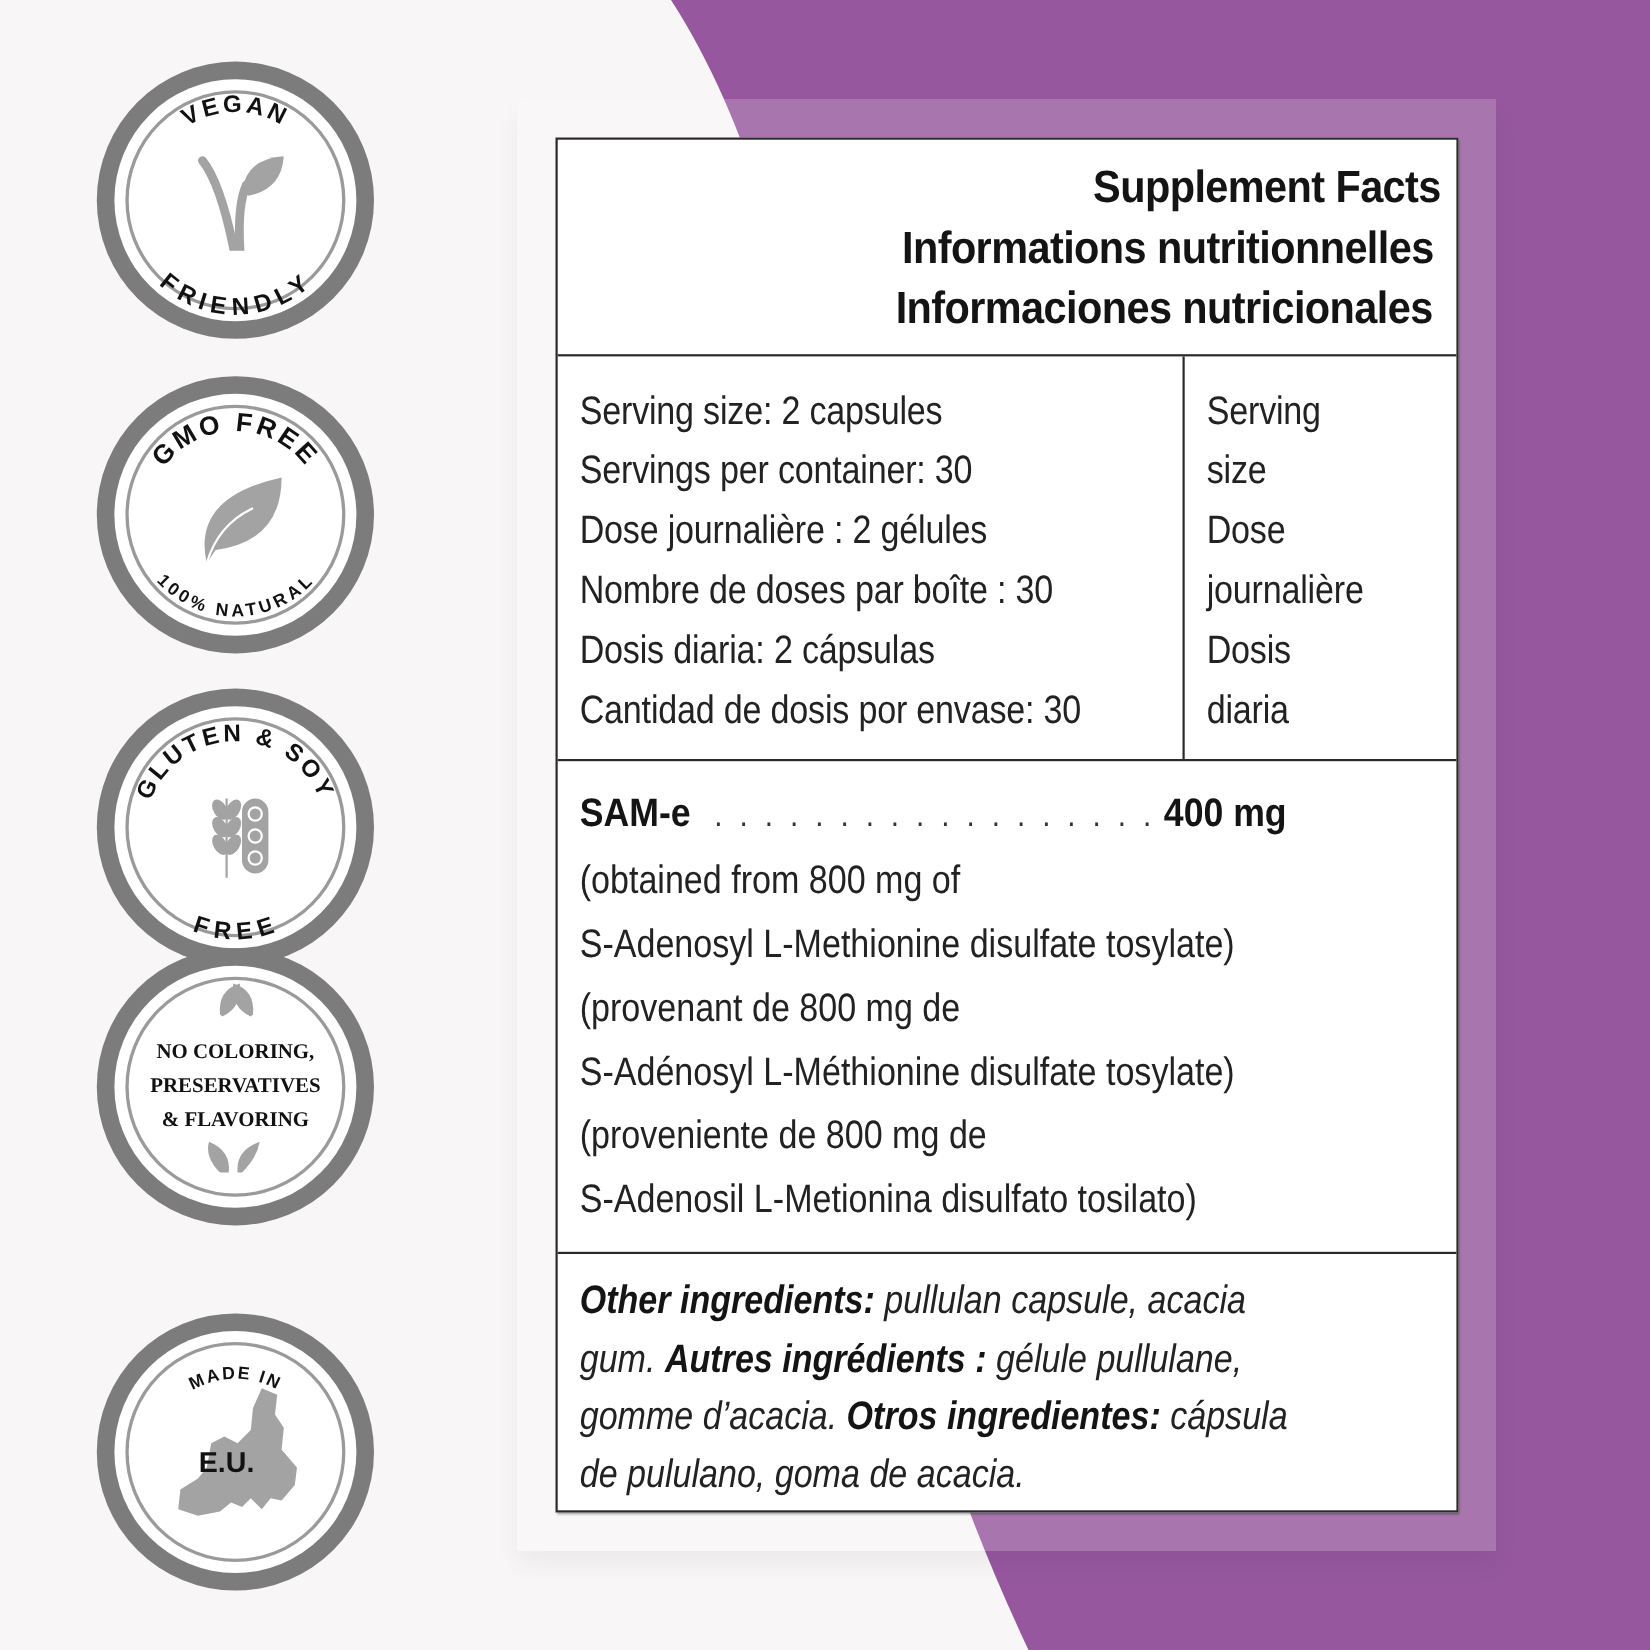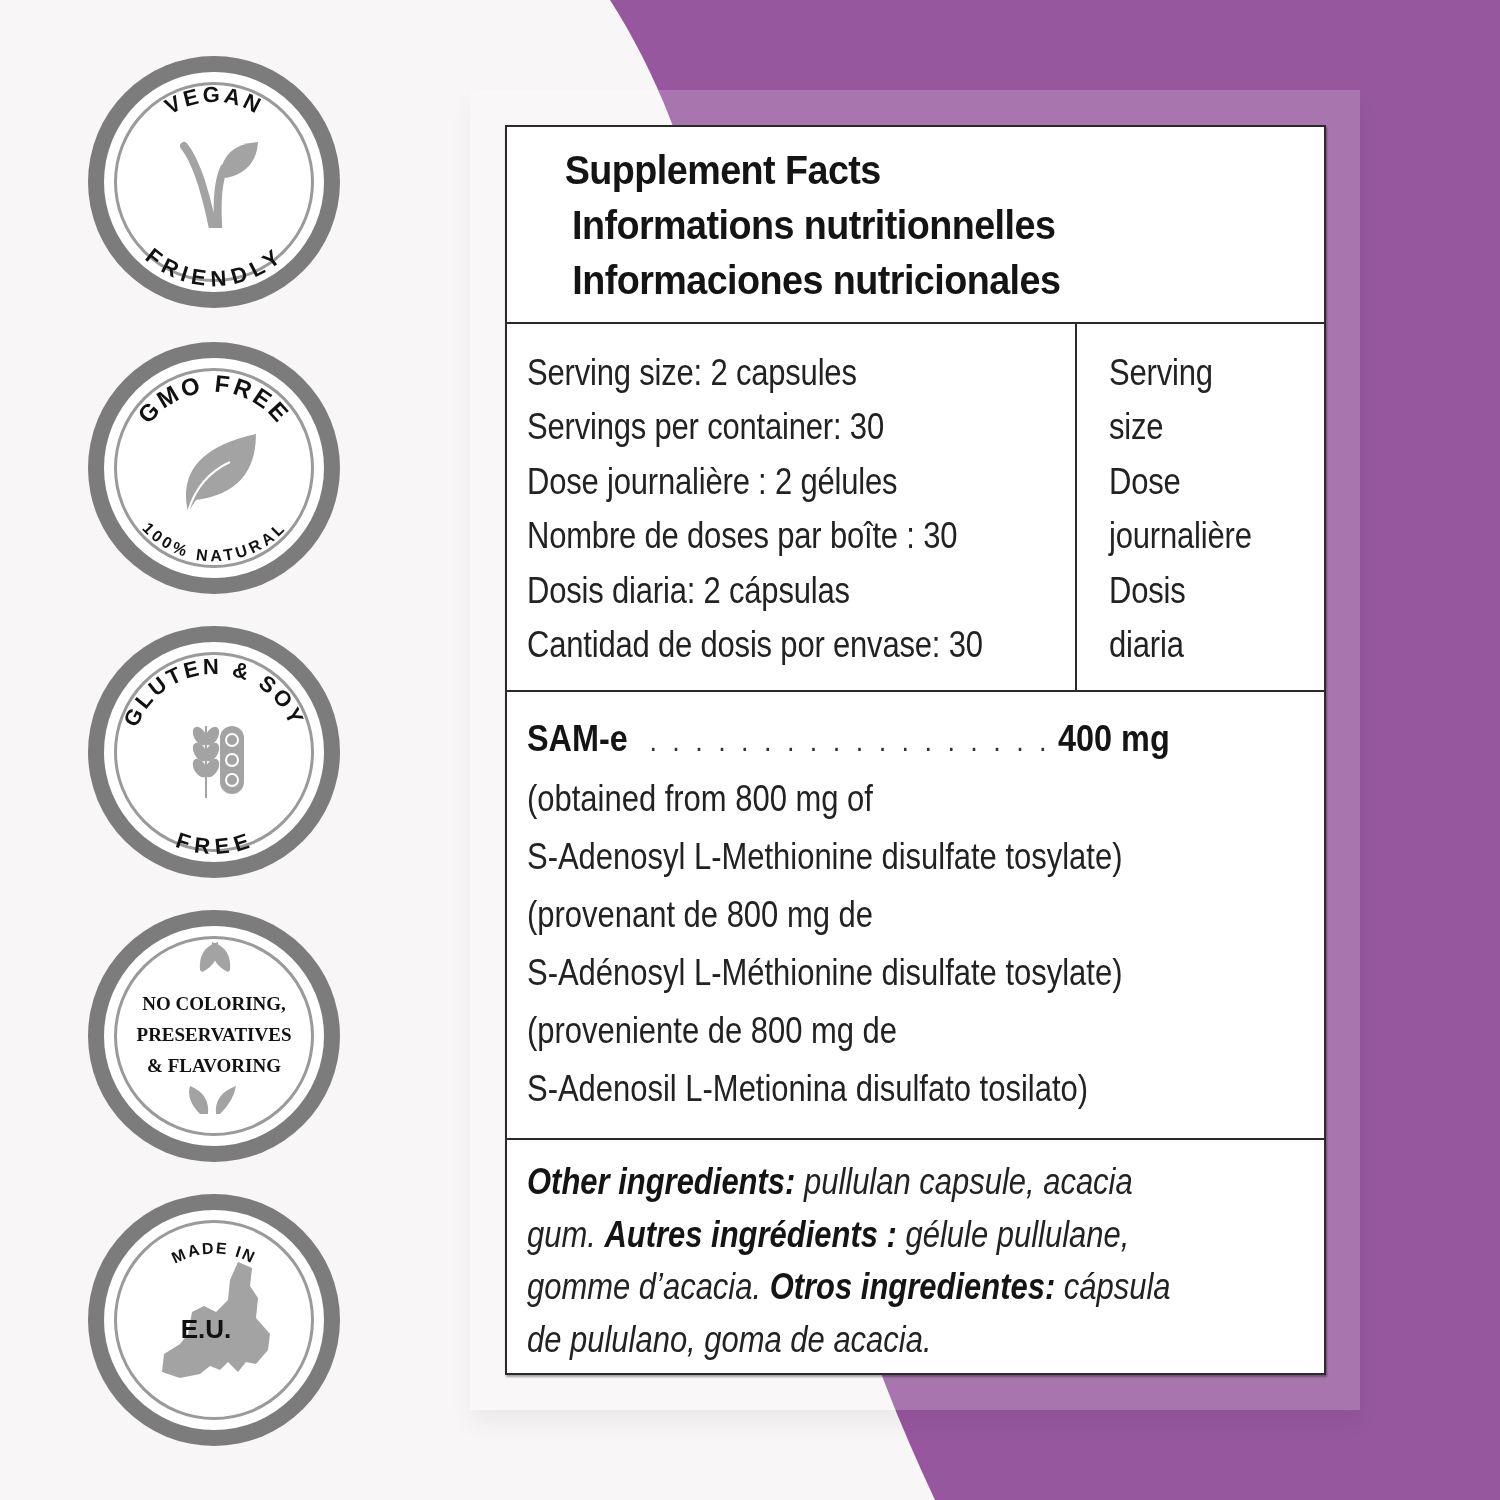--- a/index.html
+++ b/index.html
@@ -29,39 +29,38 @@
       border: 2px solid #2a2a2a;
       box-shadow: 1px 2px 2px rgba(0,0,0,0.35);
       z-index: 2;
       display: flex; flex-direction: column;
     }
     .section { border-bottom: 2px solid #2a2a2a; }
     .section:last-child { border-bottom: none; font-style: italic; }
 
     .title-section {
       height: 197px;
-      display: flex; flex-direction: column; justify-content: center; align-items: flex-start;
+      display: flex; flex-direction: column; justify-content: center; align-items: flex-end;
       padding-top: 2px;
       padding-left: 44px;
     }
     .title-line {
       font-family: "Liberation Sans", sans-serif;
       font-weight: bold;
       font-size: 41px;
       line-height: 55px;
       letter-spacing: -0.6px;
       transform: scaleX(0.92);
       color: #141414;
       white-space: nowrap;
     }
 
     .serving-section {
       height: 368px;
       display: flex;
-      gap: 12px;
     }
     .serving-left {
       width: 570px;
       border-right: 2px solid #2a2a2a;
       padding: 22px 0 0 20px;
     }
     .serving-right {
       flex: 1;
       padding: 22px 0 0 20px;
       border-radius: 29px;
@@ -219,21 +218,21 @@
       <circle cx="144" cy="114" r="7" fill="#fff"></circle>
         <circle cx="144" cy="114" r="5" fill="#a3a3a3"></circle>
       <circle cx="144" cy="134" r="7" fill="#fff"></circle>
         <circle cx="144" cy="134" r="5" fill="#a3a3a3"></circle>
       <circle cx="144" cy="154" r="7" fill="#fff"></circle>
         <circle cx="144" cy="154" r="5" fill="#a3a3a3"></circle>
     </g>
   </svg>
 </div>
 
-<div class="badge" style="top:910px;">
+<div class="badge" style="top:862px;">
   <div class="badge-inner-white"></div>
   <div class="badge-ring"></div>
   <svg width="252" height="252" viewBox="0 0 252 252">
     <g fill="#a3a3a3">
       <path d="M112 60 Q110 38 130 32 Q132 54 114 62 Z"></path>
       <path d="M142 60 Q144 38 124 32 Q122 54 140 62 Z"></path>
     </g>
     <text x="126" y="100" text-anchor="middle" font-family="Liberation Serif, serif" font-weight="bold" font-size="19" fill="#111">NO COLORING,</text>
     <text x="126" y="131" text-anchor="middle" font-family="Liberation Serif, serif" font-weight="bold" font-size="19" fill="#111">PRESERVATIVES</text>
     <text x="126" y="162" text-anchor="middle" font-family="Liberation Serif, serif" font-weight="bold" font-size="19" fill="#111">&amp; FLAVORING</text>

